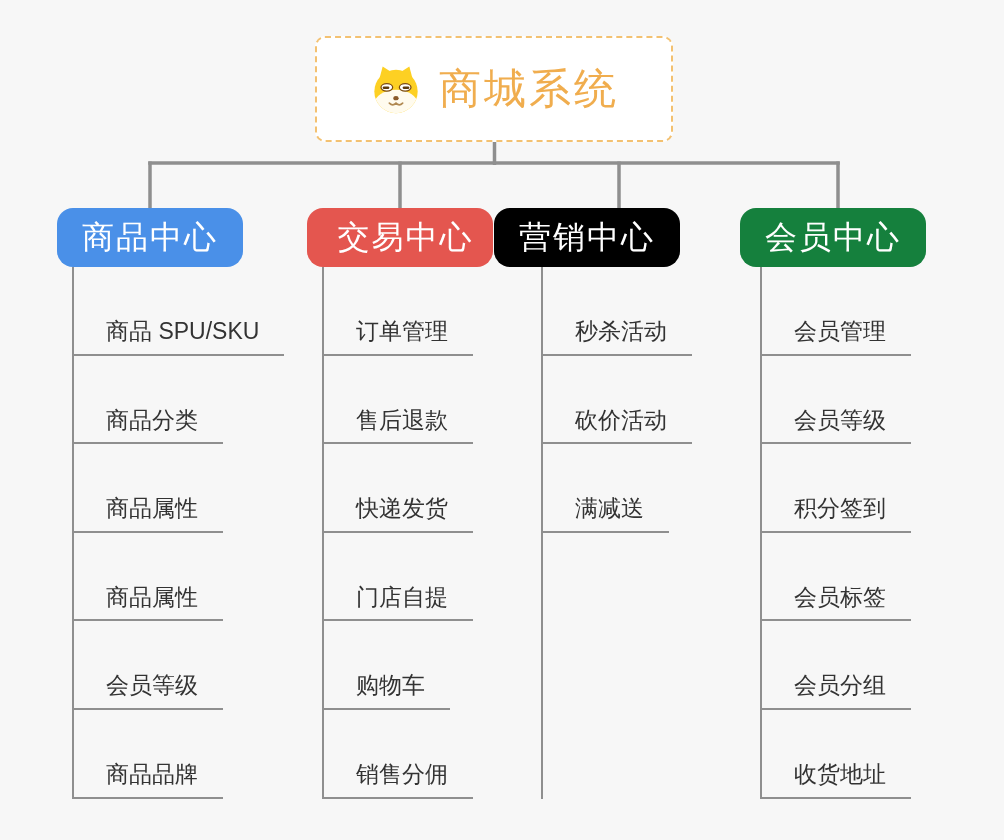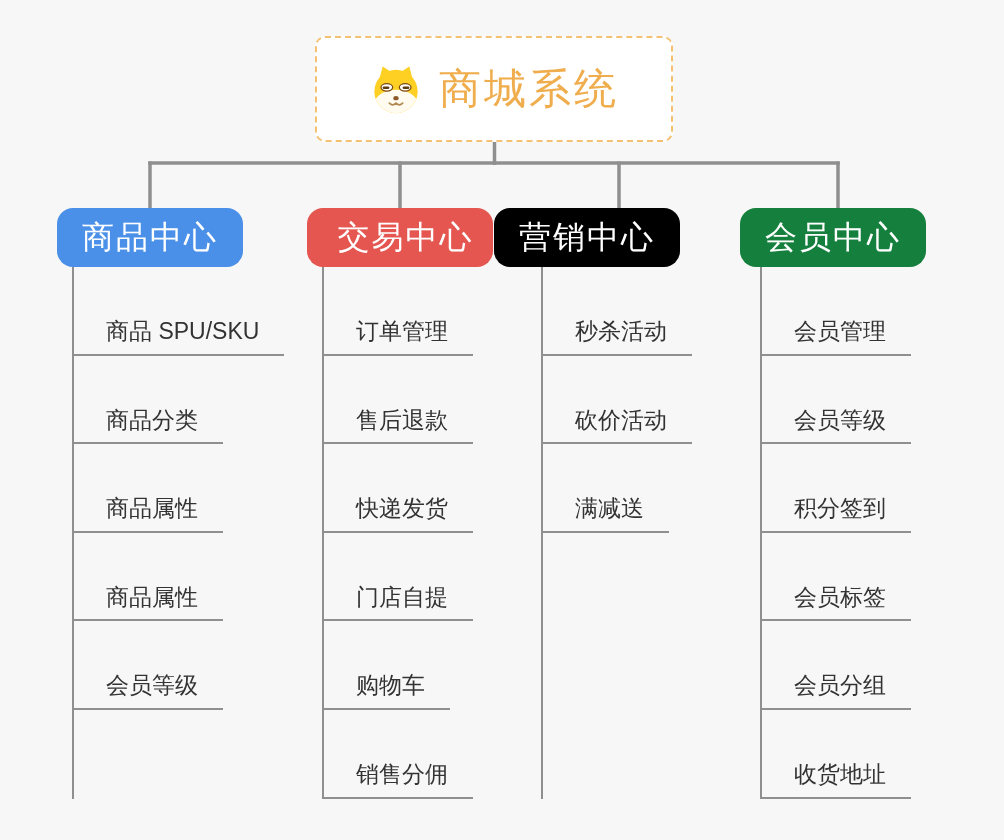--- a/index.html
+++ b/index.html
@@ -129,20 +129,23 @@
         </div>
         <div class="leaf-row">
           <span class="leaf-label">商品属性</span>
         </div>
         <div class="leaf-row">
           <span class="leaf-label">商品属性</span>
         </div>
         <div class="leaf-row">
           <span class="leaf-label">会员等级</span>
         </div>
+        <div class="leaf-row">
+          <span class="leaf-label">商品品牌</span>
+        </div>
       </div>
       <div class="branch-node" style="left: 307px; background: rgb(228, 86, 79); padding-left: 11px;">
         <span>交易中心</span>
       </div>
       <div class="branch-column" style="left: 322px;">
         <div class="leaf-row">
           <span class="leaf-label">订单管理</span>
         </div>
         <div class="leaf-row">
           <span class="leaf-label">售后退款</span>

